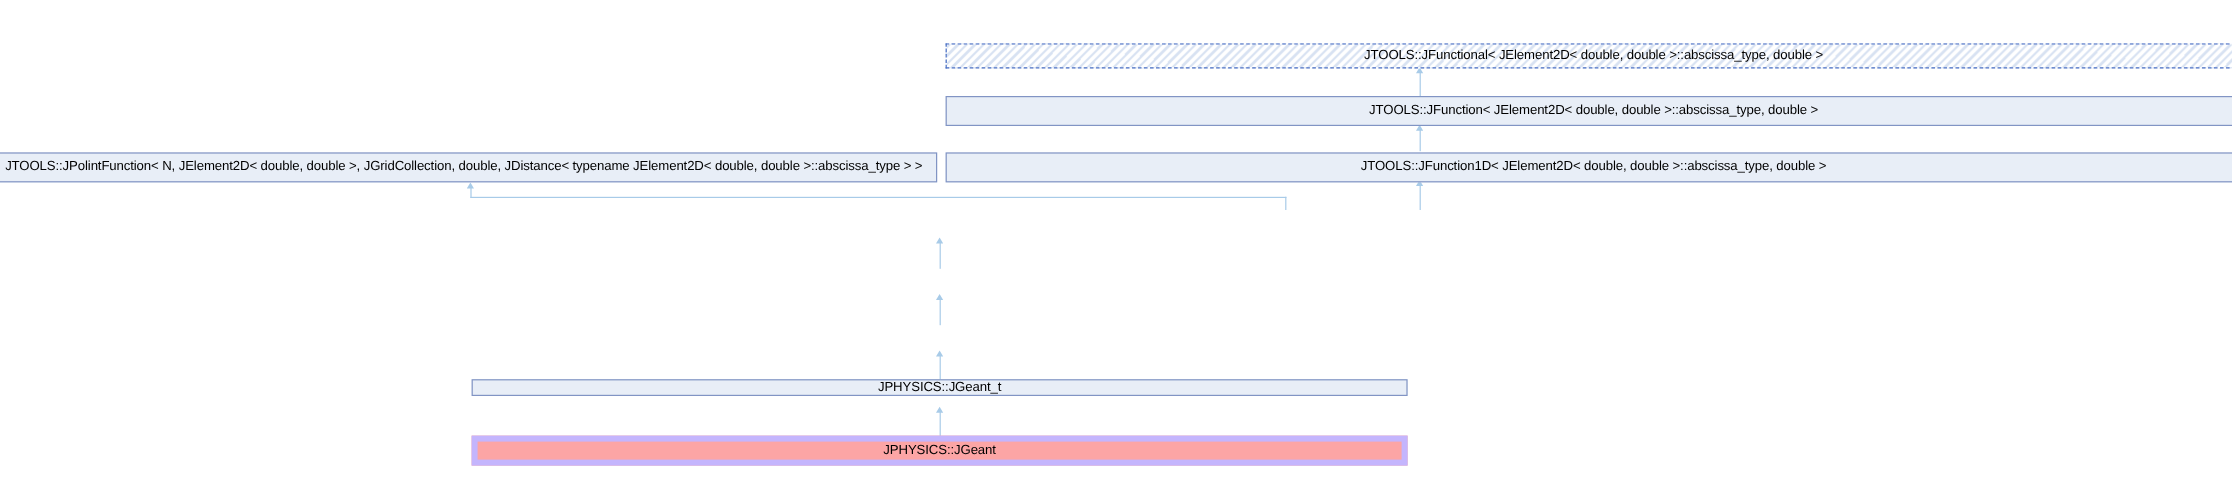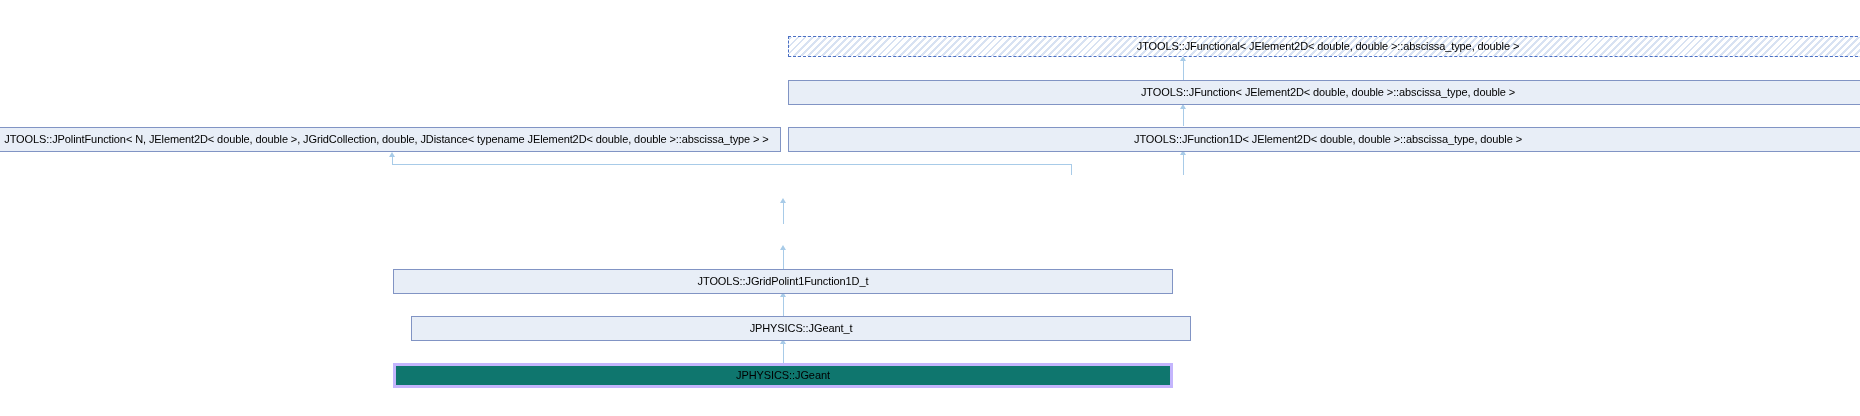--- a/index.html
+++ b/index.html
@@ -49,22 +49,22 @@
         -45deg,
         #ffffff 0px,
         #ffffff 3px,
         #d8e2f2 3px,
         #d8e2f2 5px
     );
   }
 
   
   .node.current {
-    border: 3px solid #c4b5fd;
-    background: #0f766e;
+    border: 5px solid #c4b5fd;
+    background: #fca5a5;
   }
 
   
   .conn {
     position: absolute;
     background: #a8cbe8;
   }
   .conn.v { width: 1px; }
   .conn.h { height: 1px; }
 
@@ -119,25 +119,22 @@
   <div class="node" style="left:-8px; top:91px; width:789px; height:25px;">
     <span class="label">JTOOLS::JPolintFunction&lt; N, JElement2D&lt; double, double &gt;, JGridCollection, double, JDistance&lt; typename JElement2D&lt; double, double &gt;::abscissa_type &gt; &gt;</span>
   </div>
 
   <div class="node" style="left:788px; top:91px; width:1080px; height:25px;">
     <span class="label">JTOOLS::JFunction1D&lt; JElement2D&lt; double, double &gt;::abscissa_type, double &gt;</span>
   </div>
 
 
 
-  <div class="node" style="left:393px; top:233px; width:780px; height:25px;">
-    <span class="label">JTOOLS::JGridPolint1Function1D_t</span>
-  </div>
 
-  <div class="node" style="left:411px; top:280px; width:780px; height:25px;">
+  <div class="node" style="left:393px; top:280px; width:780px; height:14px;">
     <span class="label">JPHYSICS::JGeant_t</span>
   </div>
 
   <div class="node current" style="left:393px; top:327px; width:780px; height:25px;">
     <span class="label">JPHYSICS::JGeant</span>
   </div>
 
 </div>
 
 </body></html>

